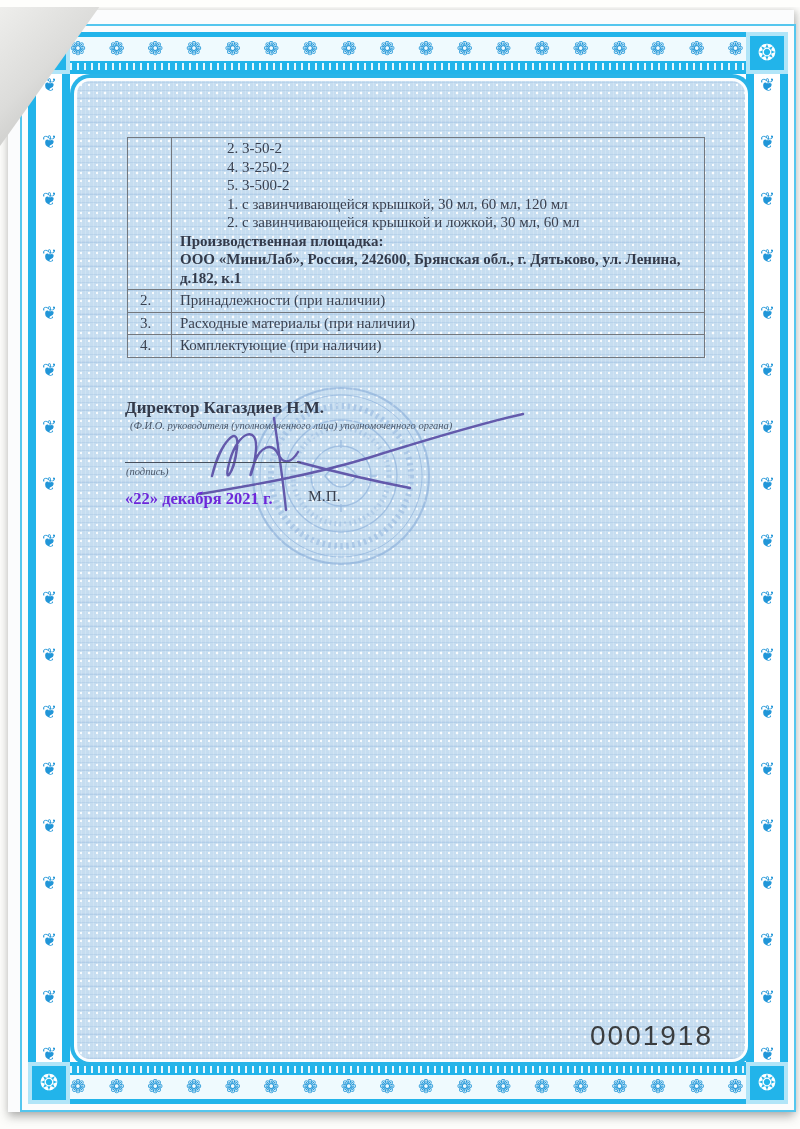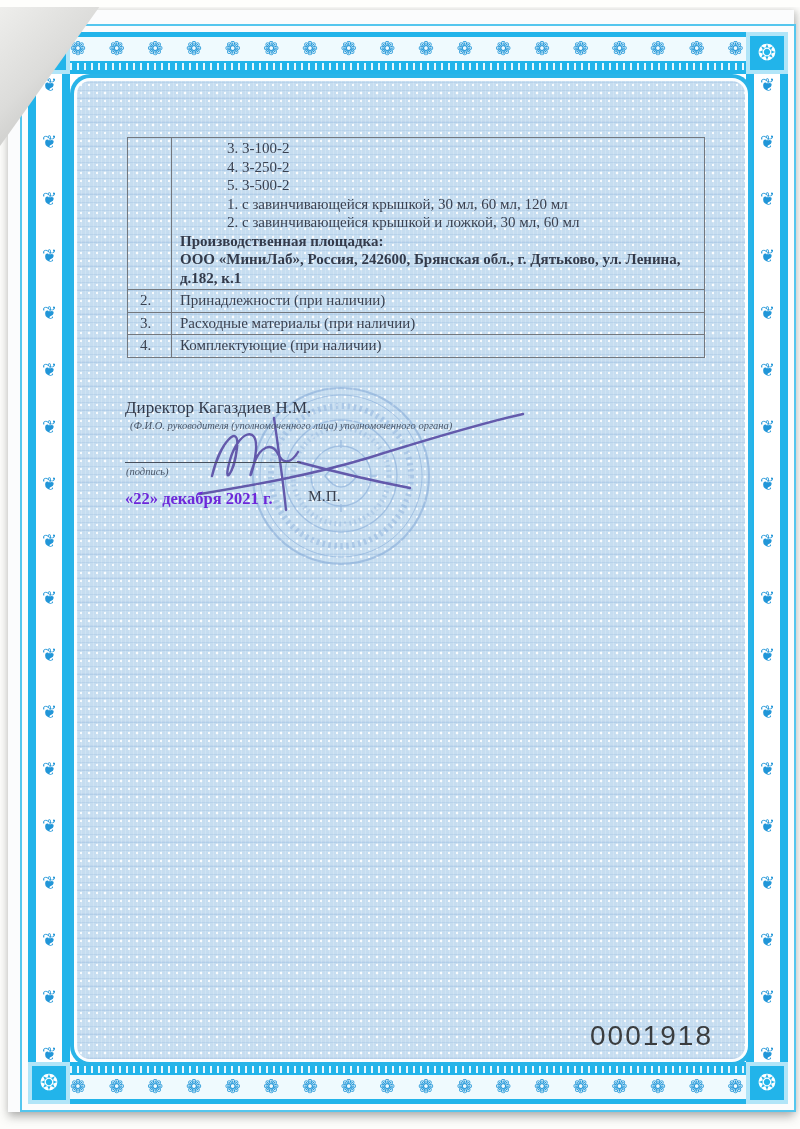--- a/index.html
+++ b/index.html
@@ -75,21 +75,21 @@
     color:#3a4150;font-size:15px;line-height:18.5px;
   }
   .t-row{display:flex;border-top:1px solid #74787e;}
   .t-row:first-child{border-top:none;}
   .t-num{width:44px;border-right:1px solid #74787e;padding:1px 4px 1px 12px;box-sizing:border-box;}
   .t-body{flex:1;padding:1px 8px 2px 8px;}
   .ind-sub{padding-left:47px;}
   .ind-title{padding-left:19px;}
   .bold{font-weight:bold;color:#333a4a;}
   
-  .sig-name{position:absolute;left:117px;top:388px;font-size:17px;font-weight:normal;color:#333a4a;}
+  .sig-name{position:absolute;left:117px;top:388px;font-size:17px;font-weight:bold;color:#333a4a;}
   .sig-hint1{position:absolute;left:122px;top:410px;font-size:10.5px;font-style:italic;color:#4a5668;}
   .sig-line{position:absolute;left:117px;top:432px;width:176px;height:20px;border-bottom:1.3px solid #474f5c;}
   .sig-mp{position:absolute;left:300px;top:440px;font-size:15.5px;color:#3a4150;margin-top:37px;}
   .sig-hint2{position:absolute;left:118px;top:456px;font-size:10.5px;font-style:italic;color:#4a5668;}
   .sig-date{position:absolute;left:117px;top:479px;font-size:16.5px;font-weight:bold;color:#6d28d9;}
   .stamp-svg{position:absolute;left:227px;top:368px;opacity:.5;}
   .ink-svg{position:absolute;left:170px;top:392px;}
   
   .serial{
     position:absolute;left:582px;top:1010px;
@@ -133,21 +133,21 @@
     <div class="corner bl">❂</div>
     <div class="corner br">❂</div>
   </div>
 
   <div class="inner-panel"></div>
 
   <div class="doc-table">
     <div class="t-row">
       <div class="t-num"></div>
       <div class="t-body">
-        <div class="ind-sub">3. 3-100-2</div>
+        <div class="ind-sub">2. 3-50-2</div>
         <div class="ind-sub">4. 3-250-2</div>
         <div class="ind-sub">5. 3-500-2</div>
         <div class="ind-sub">1. с завинчивающейся крышкой, 30 мл, 60 мл, 120 мл</div>
         <div class="ind-sub">2. с завинчивающейся крышкой и ложкой, 30 мл, 60 мл</div>
         <div class="bold">Производственная площадка:</div>
         <div class="bold">ООО «МиниЛаб», Россия, 242600, Брянская обл., г. Дятьково, ул. Ленина, д.182, к.1</div>
       </div>
     </div>
     <div class="t-row">
       <div class="t-num">2.</div>

